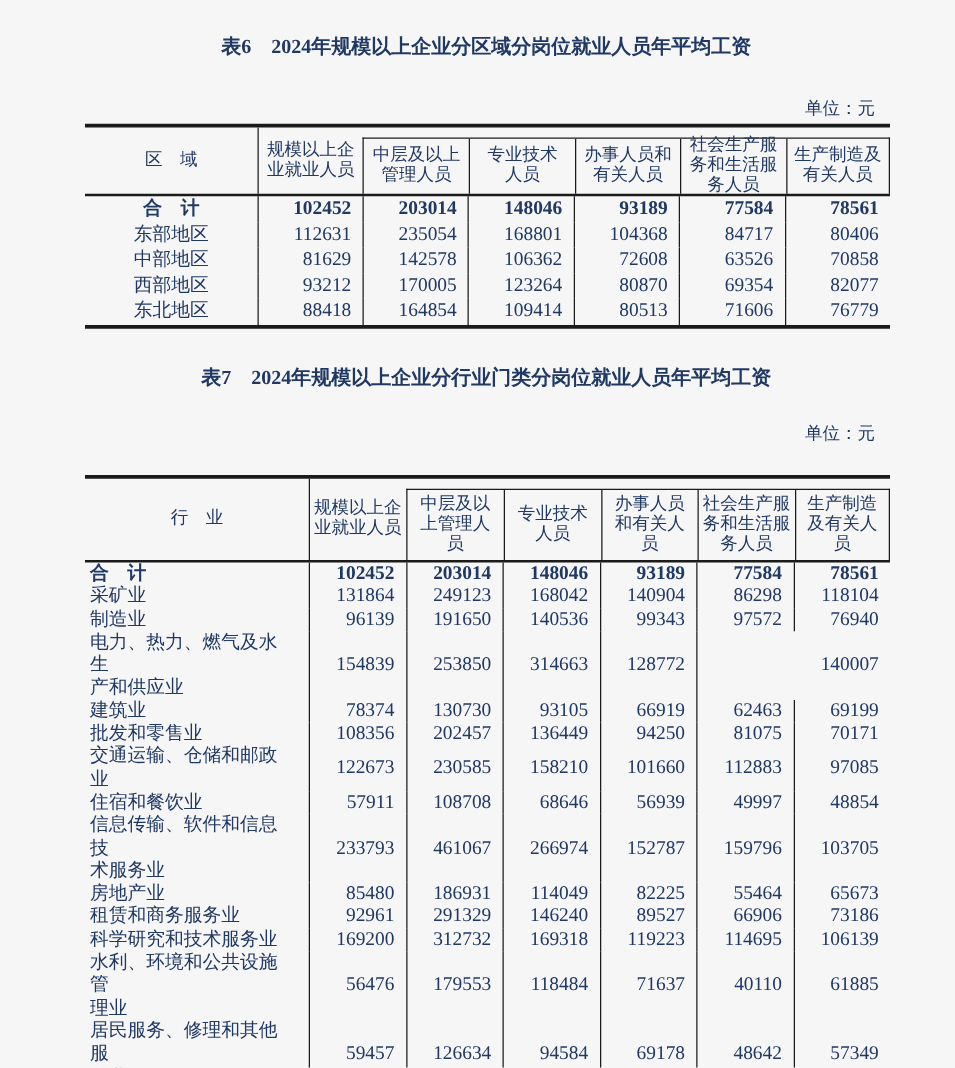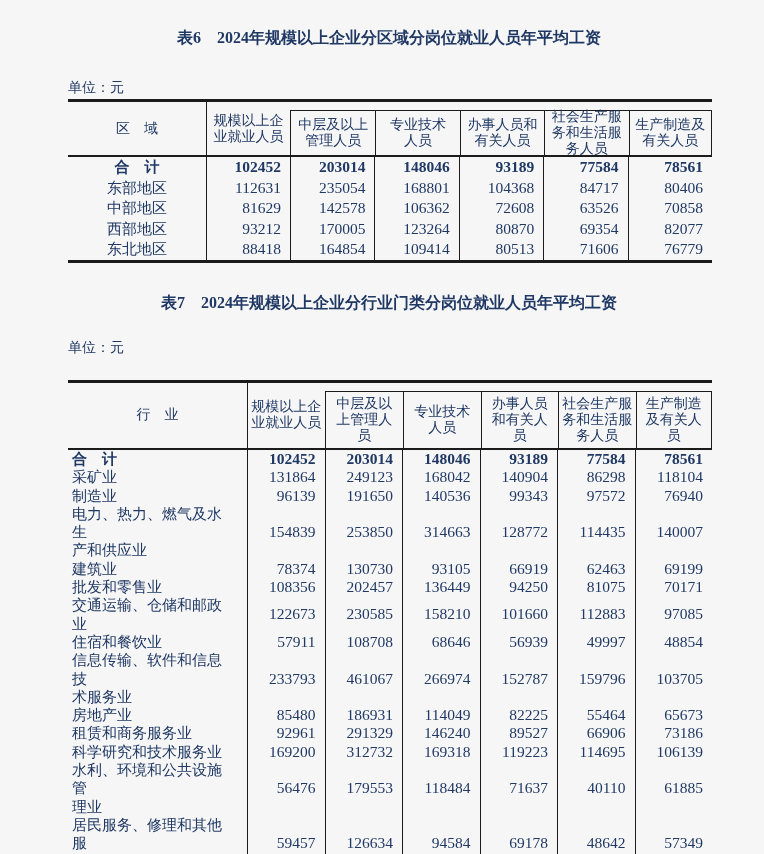--- a/index.html
+++ b/index.html
@@ -22,20 +22,21 @@
     line-height:19px;
     padding-left:14px;
   }
   .title6{padding-top:28px;}
   .title7{margin-top:30px;}
   .tbl-wrap{
     width:644px;
     margin-left:68px;
   }
   .unit{
+    text-align:right;
     font-size:14px;
     line-height:15px;
     padding-right:12px;
   }
   .unit6{margin-top:33px;margin-bottom:4px;}
   .unit7{margin-top:28px;margin-bottom:25px;}
   
   .stat-table{width:100%;}
   .thead{
     display:flex;
@@ -222,21 +223,20 @@
             <div class="td num c6">97572</div>
             <div class="td num c7">76940</div>
           </div>
           <div class="trow">
             <div class="td label c1">电力、热力、燃气及水生
 产和供应业</div>
             <div class="td num c2">154839</div>
             <div class="td num c3">253850</div>
             <div class="td num c4">314663</div>
             <div class="td num c5">128772</div>
-            <div class="td num c6">114435</div>
             <div class="td num c7">140007</div>
           </div>
           <div class="trow">
             <div class="td label c1">建筑业</div>
             <div class="td num c2">78374</div>
             <div class="td num c3">130730</div>
             <div class="td num c4">93105</div>
             <div class="td num c5">66919</div>
             <div class="td num c6">62463</div>
             <div class="td num c7">69199</div>

